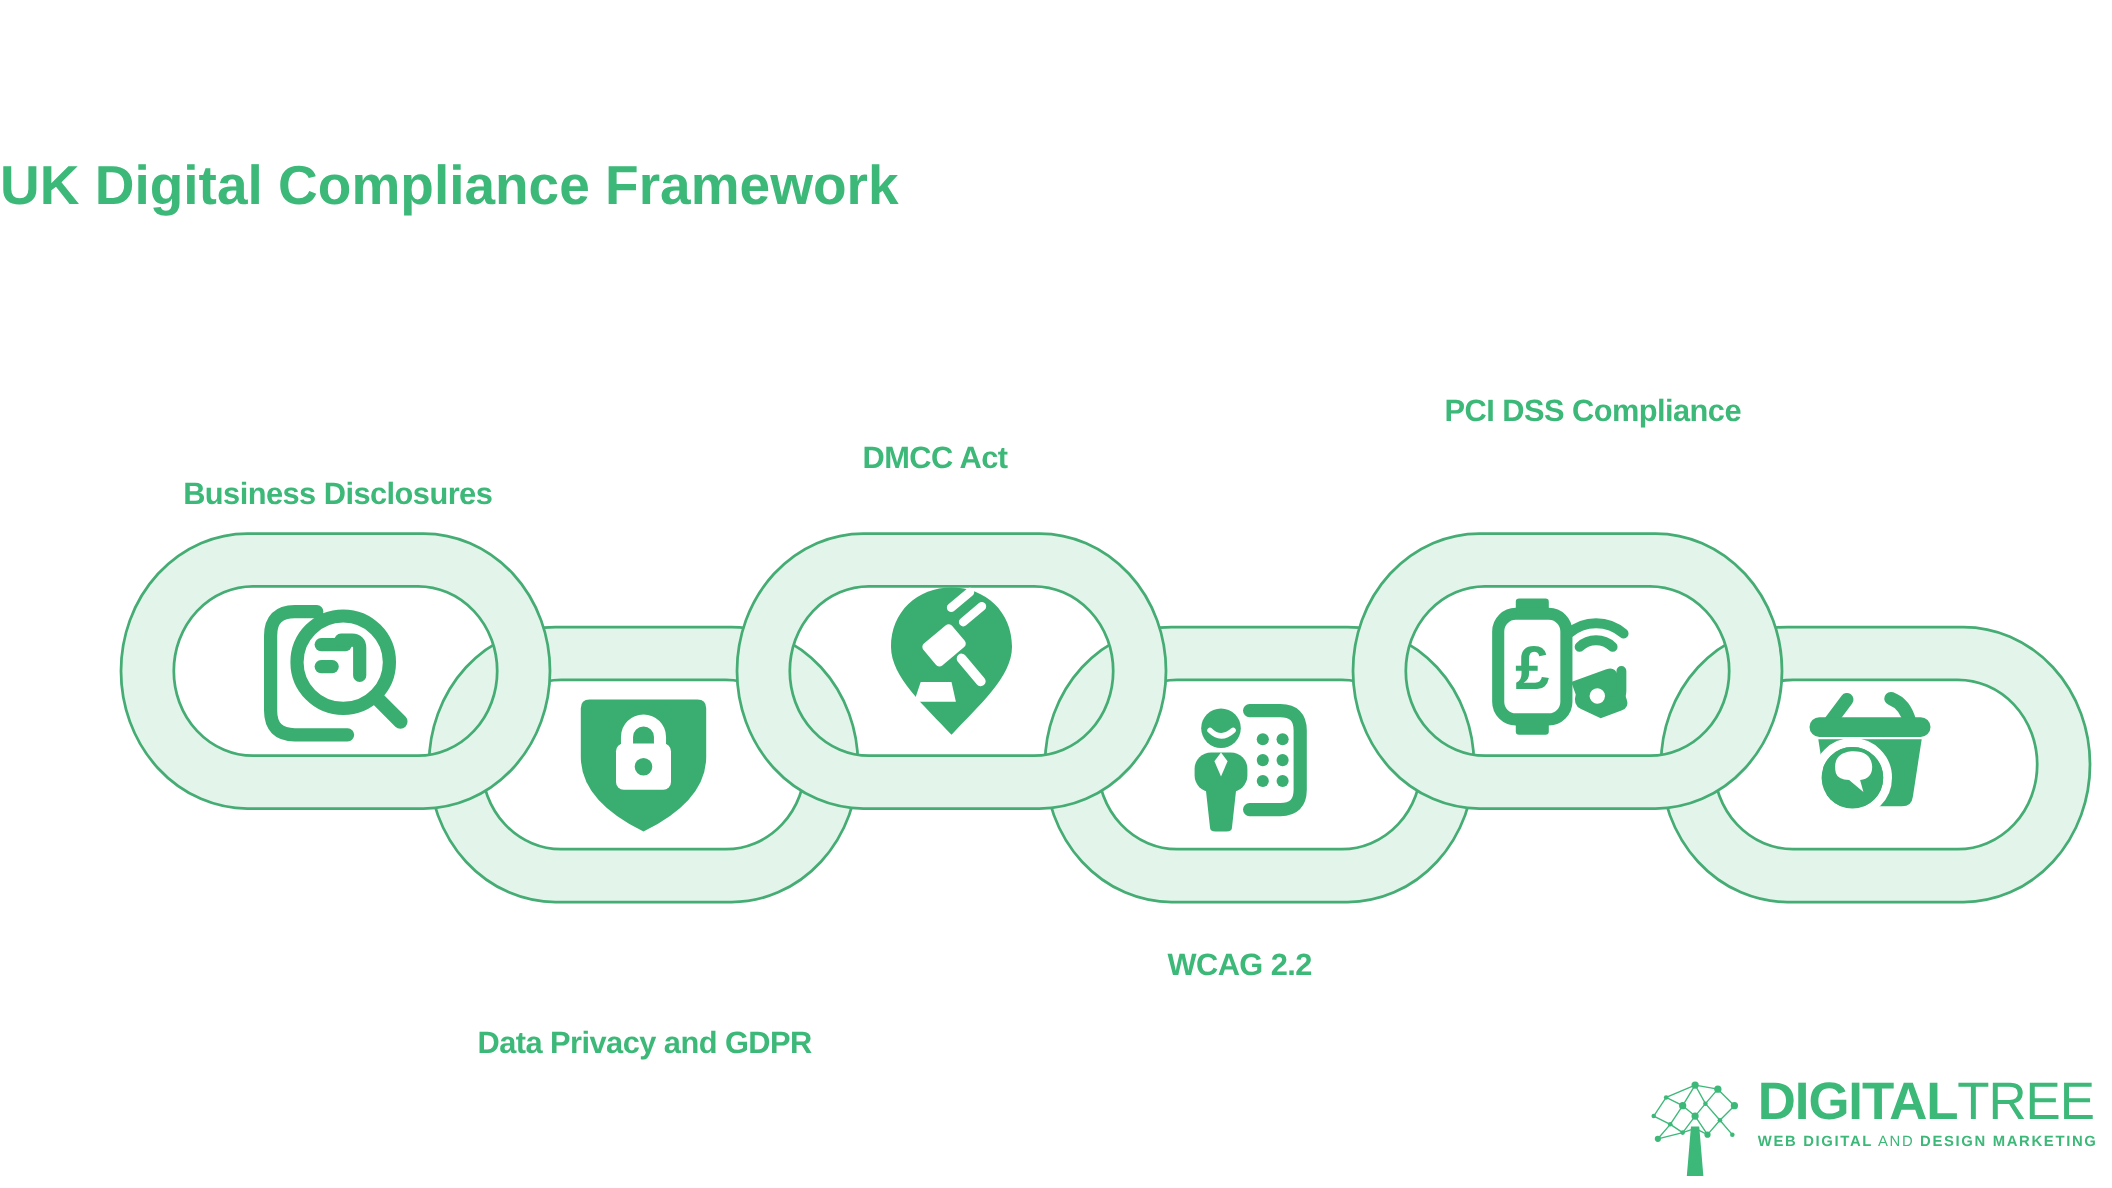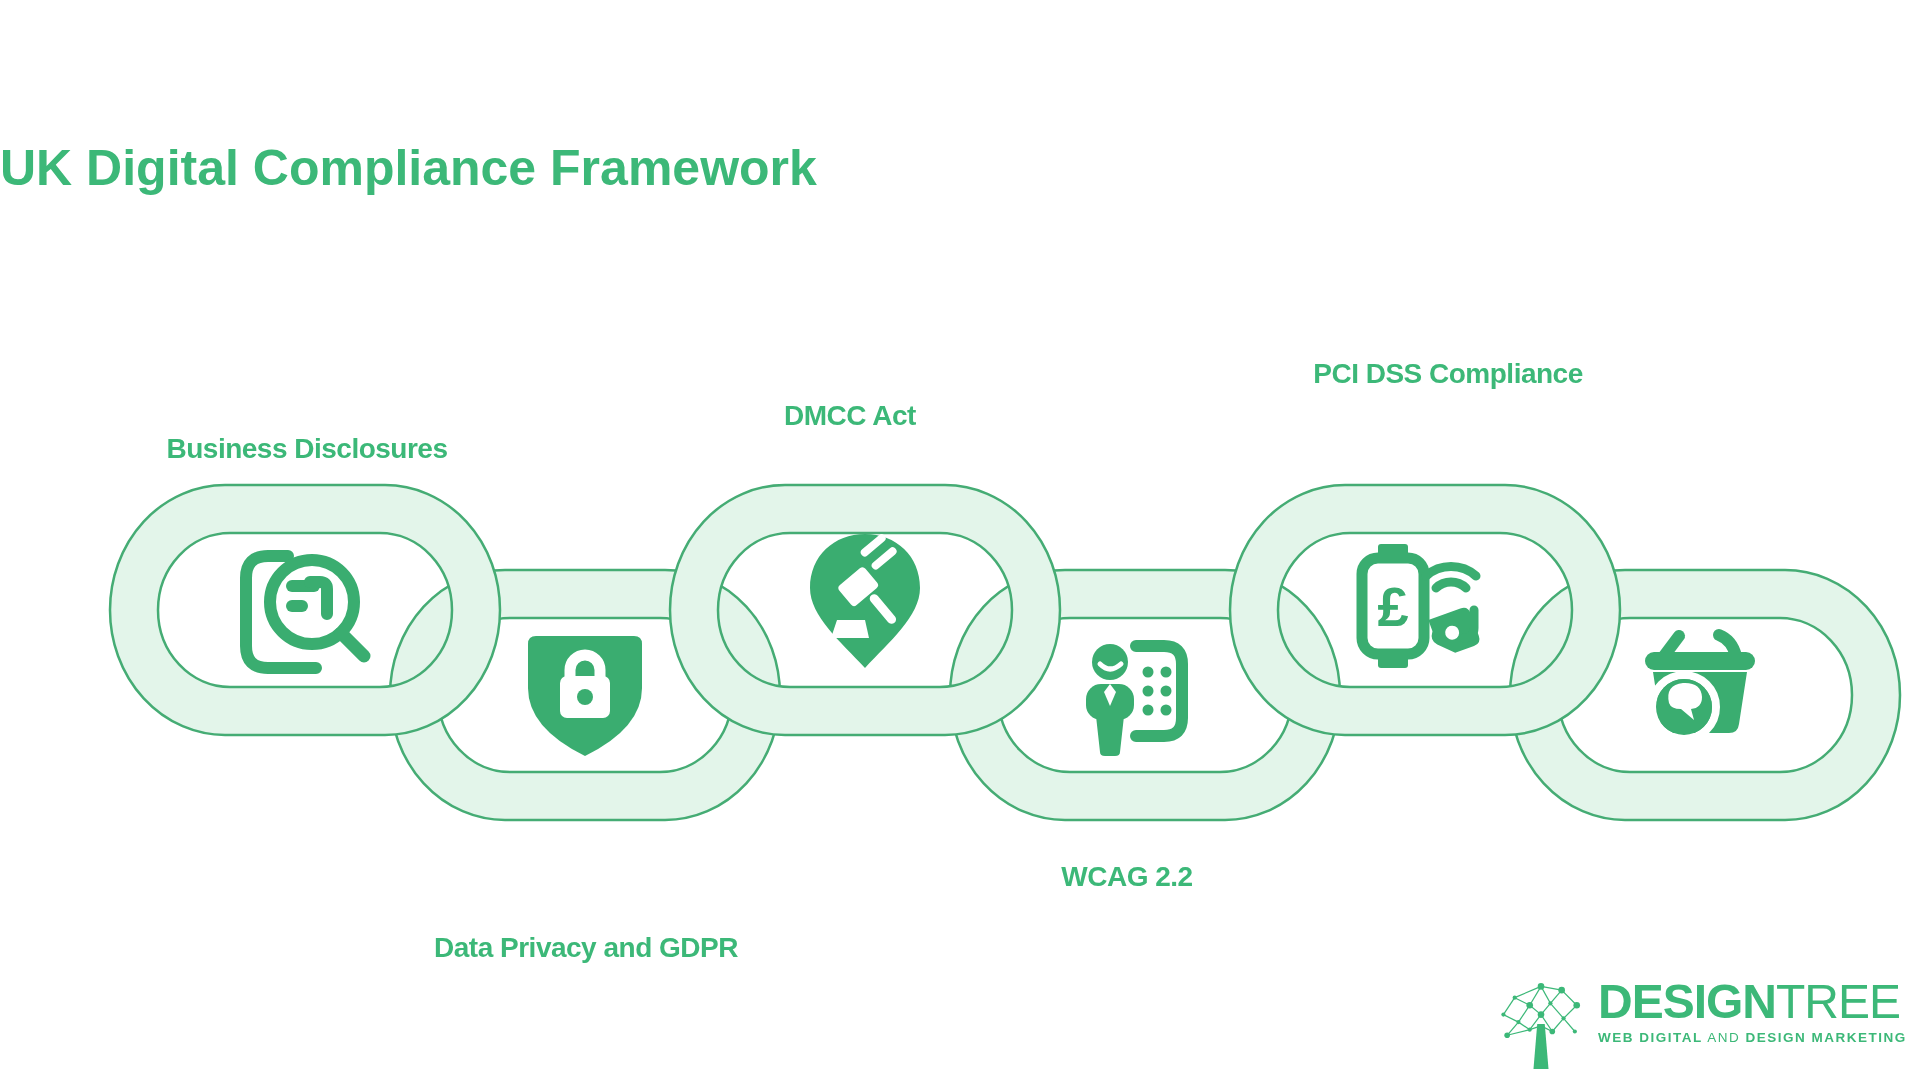--- a/index.html
+++ b/index.html
@@ -203,21 +203,21 @@
         <circle cx="50" cy="40" r="3.5"></circle>
       <circle cx="74" cy="44" r="2.2"></circle>
         <circle cx="14" cy="62" r="3"></circle>
         <circle cx="38" cy="56" r="2.2"></circle>
       <circle cx="62" cy="58" r="3"></circle>
         <circle cx="86" cy="58" r="2.2"></circle>
       <path d="M 46,50 L 54,50 L 58,98 L 42,98 Z"></path>
     </svg>
     <div class="logo-text">
       <div class="logo-wordmark">
-        <span class="brand-bold">DESIGN</span><span class="brand-light">TREE</span>
+        <span class="brand-bold">DIGITAL</span><span class="brand-light">TREE</span>
       </div>
       <div class="logo-tagline">
         <span class="tag-bold">WEB DIGITAL</span>
         <span class="tag-light">AND</span>
         <span class="tag-bold">DESIGN MARKETING</span>
       </div>
     </div>
   </div>
 
 </div>

